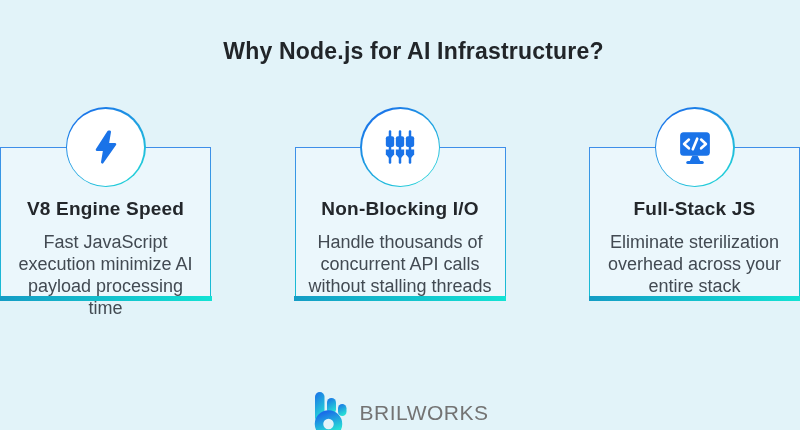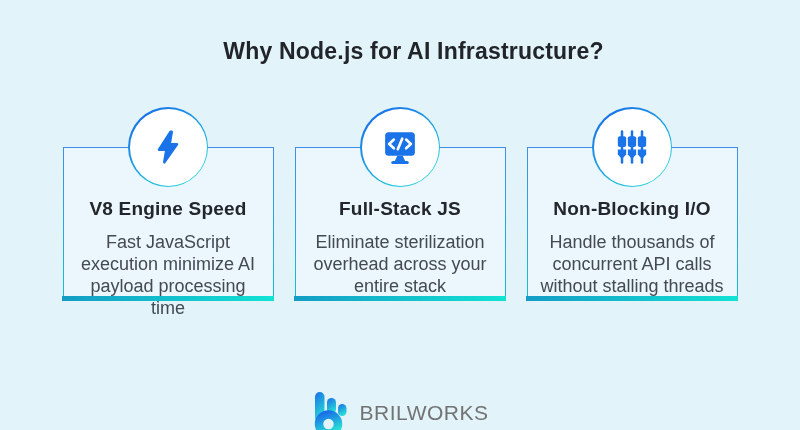--- a/index.html
+++ b/index.html
@@ -18,21 +18,21 @@
     margin-top: 38px;
     text-align: center;
     font-size: 23px;
     font-weight: 600;
     color: #212529;
     letter-spacing: 0.2px;
     padding-left: 27px;
   }
   .cards-row {
     display: flex;
-    justify-content: center;
+    justify-content: space-between;
     gap: 21px;
     margin-top: 42px;
   }
   .card-wrap {
     position: relative;
     width: 211px;
     padding-top: 40px; 
   }
   .icon-circle {
     position: absolute;
@@ -120,20 +120,49 @@
           <span>
             <svg class="icon-svg" width="38" height="38" viewBox="0 0 36 36">
               <path d="M20.5 3.5 L9.5 20.5 L16.5 20.5 L14.5 32.5 L26.5 15.5 L19.5 15.5 L21.5 3.5 Z" fill="#1a73e8" stroke="#1a73e8" stroke-width="2.5" stroke-linejoin="round"></path>
             </svg>
           </span>
         </div>
       </div>
       <div class="card">
         <div class="card-title">V8 Engine Speed</div>
         <div class="card-desc">Fast JavaScript execution minimize AI payload processing time</div>
+      </div>
+    </div>
+
+    <div class="card-wrap">
+      <div class="icon-circle">
+        <div class="icon-circle-inner">
+          <span>
+            <svg class="icon-svg" width="40" height="40" viewBox="0 0 48 48">
+              <g fill="#1a73e8" stroke="none">
+
+                <rect x="10.5" y="4" width="3" height="40" rx="1.5"></rect>
+                <rect x="7" y="11" width="10" height="13" rx="2.5"></rect>
+                <path d="M7 27 h10 v6 l-5 5.5 l-5 -5.5 Z"></path>
+
+                <rect x="22.5" y="4" width="3" height="40" rx="1.5"></rect>
+                <rect x="19" y="11" width="10" height="13" rx="2.5"></rect>
+                <path d="M19 27 h10 v6 l-5 5.5 l-5 -5.5 Z"></path>
+
+                <rect x="34.5" y="4" width="3" height="40" rx="1.5"></rect>
+                <rect x="31" y="11" width="10" height="13" rx="2.5"></rect>
+                <path d="M31 27 h10 v6 l-5 5.5 l-5 -5.5 Z"></path>
+              </g>
+            </svg>
+          </span>
+        </div>
+      </div>
+      <div class="card">
+        <div class="card-title">Non-Blocking I/O</div>
+        <div class="card-desc">Handle thousands of concurrent API calls without stalling threads</div>
       </div>
     </div>
 
     <div class="card-wrap">
       <div class="icon-circle">
         <div class="icon-circle-inner">
           <span>
             <svg class="icon-svg" width="42" height="42" viewBox="0 0 48 48">
               <rect x="7" y="7" width="34" height="27" rx="4" fill="#1a73e8"></rect>
               <path d="M21 34 h6 l3.5 7 h-13 Z" fill="#1a73e8"></path>
@@ -146,49 +175,20 @@
             </svg>
           </span>
         </div>
       </div>
       <div class="card">
         <div class="card-title">Full-Stack JS</div>
         <div class="card-desc">Eliminate sterilization overhead across your entire stack</div>
       </div>
     </div>
 
-    <div class="card-wrap">
-      <div class="icon-circle">
-        <div class="icon-circle-inner">
-          <span>
-            <svg class="icon-svg" width="40" height="40" viewBox="0 0 48 48">
-              <g fill="#1a73e8" stroke="none">
-
-                <rect x="10.5" y="4" width="3" height="40" rx="1.5"></rect>
-                <rect x="7" y="11" width="10" height="13" rx="2.5"></rect>
-                <path d="M7 27 h10 v6 l-5 5.5 l-5 -5.5 Z"></path>
-
-                <rect x="22.5" y="4" width="3" height="40" rx="1.5"></rect>
-                <rect x="19" y="11" width="10" height="13" rx="2.5"></rect>
-                <path d="M19 27 h10 v6 l-5 5.5 l-5 -5.5 Z"></path>
-
-                <rect x="34.5" y="4" width="3" height="40" rx="1.5"></rect>
-                <rect x="31" y="11" width="10" height="13" rx="2.5"></rect>
-                <path d="M31 27 h10 v6 l-5 5.5 l-5 -5.5 Z"></path>
-              </g>
-            </svg>
-          </span>
-        </div>
-      </div>
-      <div class="card">
-        <div class="card-title">Non-Blocking I/O</div>
-        <div class="card-desc">Handle thousands of concurrent API calls without stalling threads</div>
-      </div>
-    </div>
-
   </div>
 
   <div class="footer">
     <span>
       <svg class="icon-svg" width="38" height="50" viewBox="0 0 38 50">
         <defs>
           <linearGradient id="lg-brand" x1="0" y1="0" x2="0.35" y2="1">
             <stop offset="0" stop-color="#1a6ee8"></stop>
             <stop offset="1" stop-color="#28ded6"></stop>
           </linearGradient>

